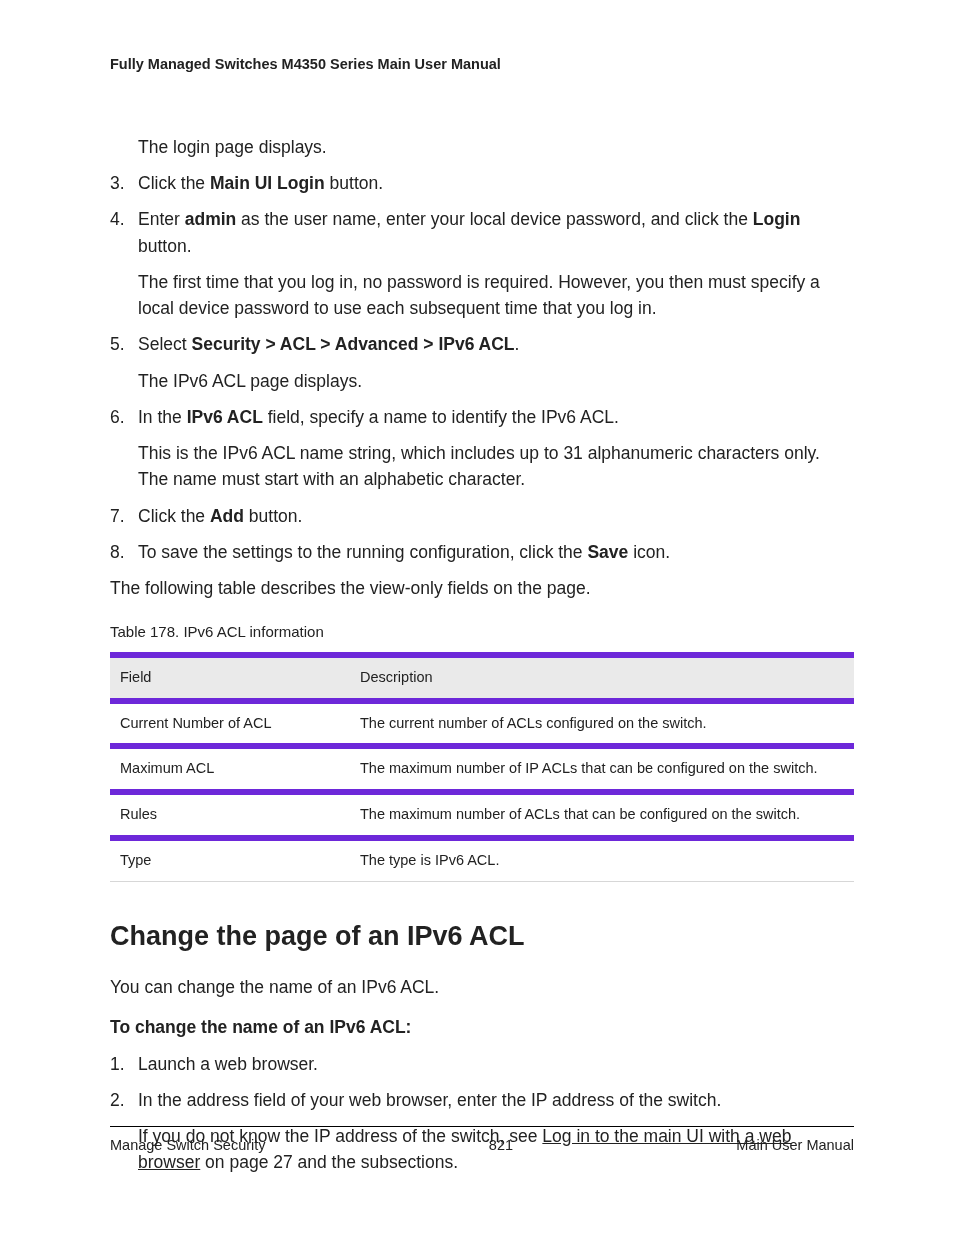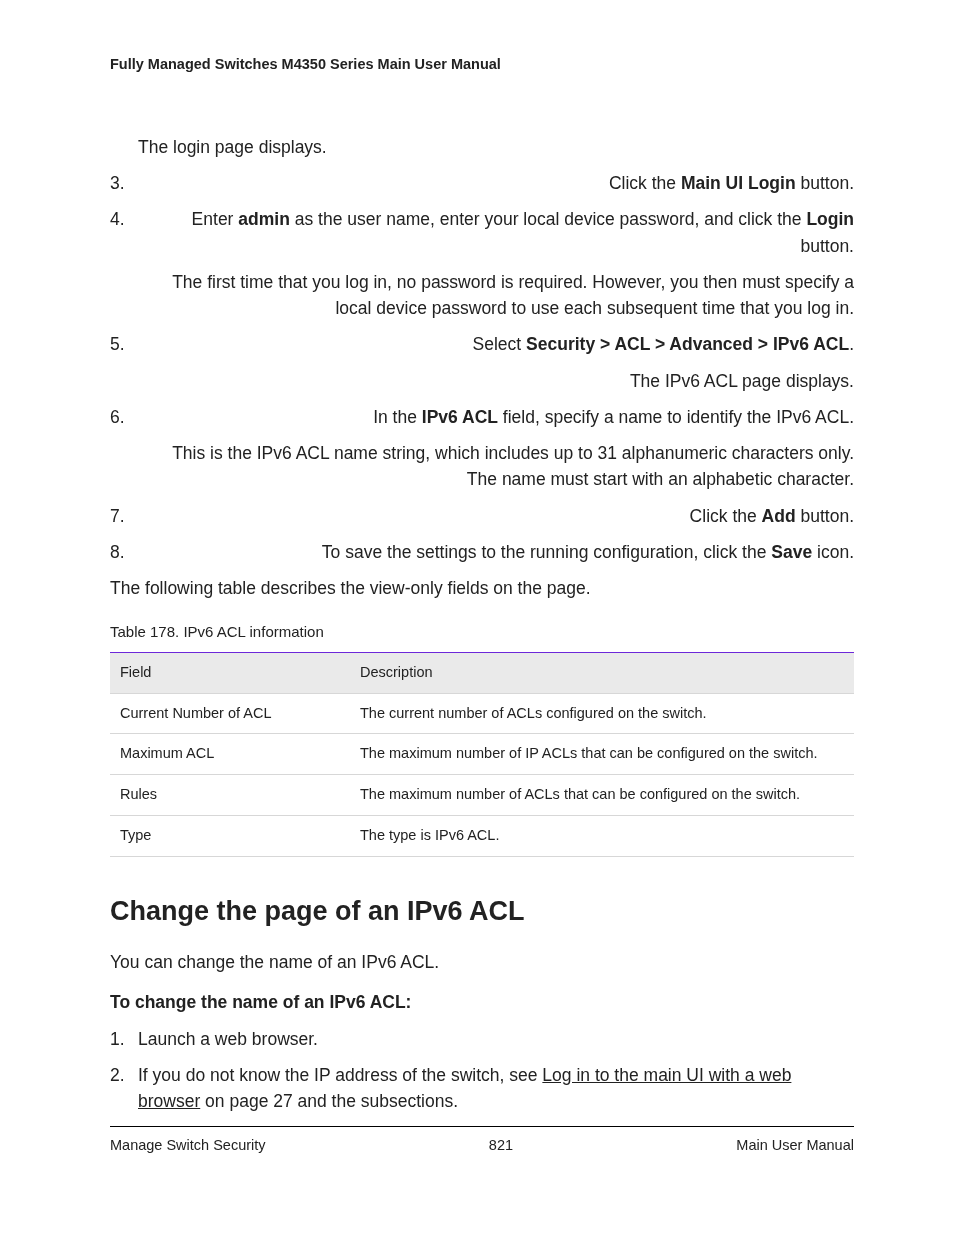--- a/index.html
+++ b/index.html
@@ -32,35 +32,35 @@
     position: relative;
     padding-left: 0;
     margin: 0;
   }
   ol.steps > li::before {
     content: counter(step) ".";
     position: absolute;
     left: -28px;
     top: 0;
   }
-  ol.steps > li > p { margin: 0 0 10px 0; text-align: right; }
+  ol.steps > li > p { margin: 0 0 10px 0; }
   ol.steps > li > p:first-child { margin-top: 2px; }
   .intro-indent { margin: 0 0 10px 28px; }
   p.after-list { margin: 10px 0 18px 0; }
   .table-caption { font-size: 15px; margin: 20px 0 8px 0; }
   table.info {
     width: 100%;
     border-collapse: collapse;
     font-size: 14.5px;
   }
   table.info th, table.info td {
     text-align: left;
     font-weight: normal;
     padding: 9px 10px;
-    border-top: 1px solid #6d28d9;
+    border-top: 6px solid #6d28d9;
     border-bottom: 1px solid #d7d7d7;
   }
   table.info th { background: #eaeaea; }
   table.info td:first-child, table.info th:first-child { width: 220px; }
   h2.section-title {
     font-size: 27px;
     font-weight: bold;
     margin: 34px 0 18px 0;
   }
   p.lead { margin: 0 0 14px 0; }
@@ -163,20 +163,21 @@
 <h2 class="section-title">Change the page of an IPv6 ACL</h2>
 
 <p class="lead">You can change the name of an IPv6 ACL.</p>
 <p class="bold-lead">To change the name of an IPv6 ACL:</p>
 
 <ol class="steps2" id="steps2">
     <li>
       <p>Launch a web browser.</p>
     </li>
     <li>
+      <p>In the address field of your web browser, enter the IP address of the switch.</p>
       <p>If you do not know the IP address of the switch, see <span class="ul">Log in to the main UI with a web browser</span> on page 27 and the subsections.</p>
     </li>
   </ol>
 
 <div class="footer">
   <span>Manage Switch Security</span>
   <span>821</span>
   <span>Main User Manual</span>
 </div>
 

